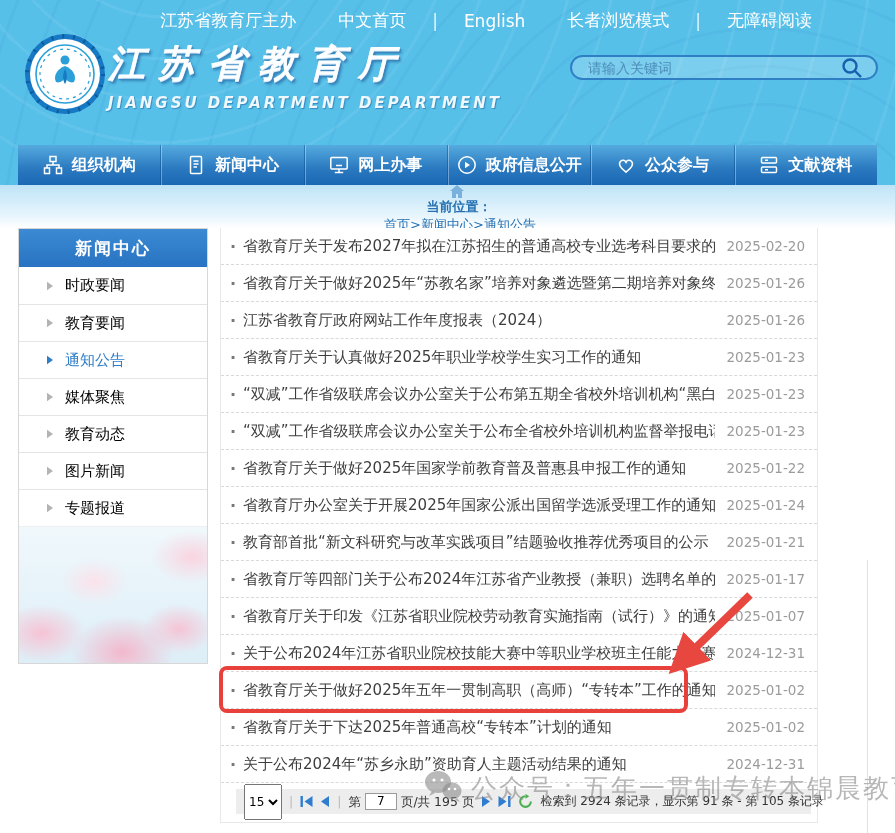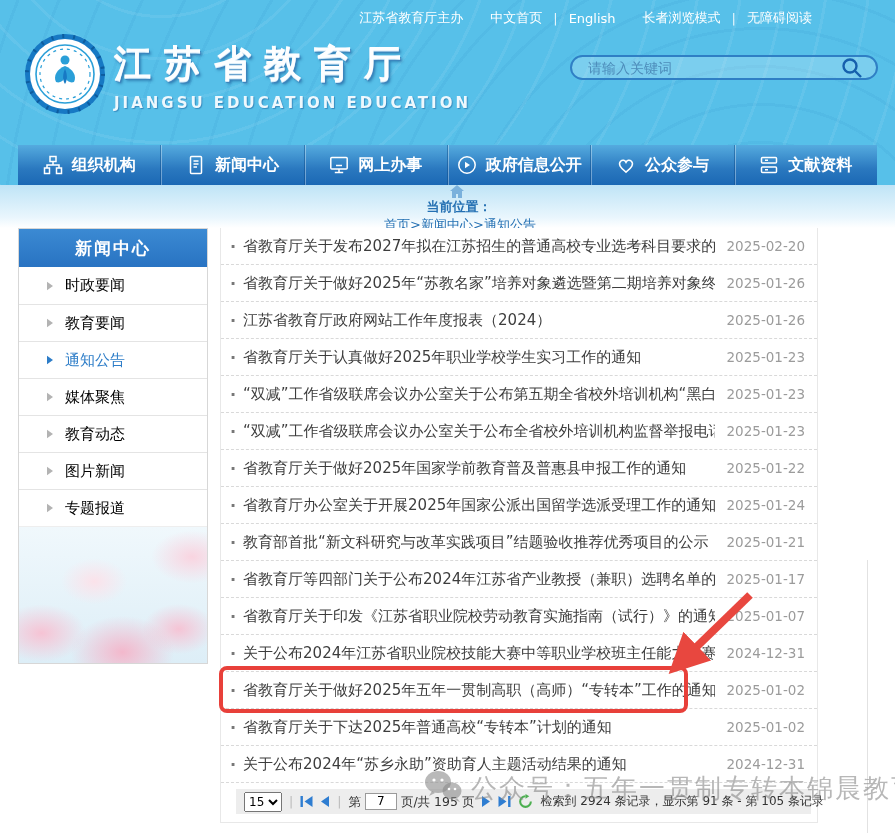--- a/index.html
+++ b/index.html
@@ -10,29 +10,29 @@
   }
   
   .header {
     position:absolute; left:0; top:0; width:895px; height:185px;
     background-color:#57c0e9;
     background-image:
       repeating-radial-gradient(circle at 18% -60%, rgba(255,255,255,.07) 0 3px, transparent 3px 42px),
       repeating-radial-gradient(circle at 85% 160%, rgba(20,110,180,.07) 0 3px, transparent 3px 38px);
   }
   .topbar {
-    position:absolute; top:9px; right:83px; display:flex; align-items:center; gap:11px;
-    color:#fff; font-size:13px; white-space:nowrap;
+    position:absolute; top:9px; right:83px; display:flex; align-items:center; gap:26px;
+    color:#fff; font-size:17px; white-space:nowrap;
   }
   .tlink { color:#fff; text-decoration:none; cursor:pointer; }
   .tlink.sep { cursor:default; opacity:.85; }
   .tlink.gap { margin-left:16px; }
   .logo-wrap { position:absolute; left:24px; top:33px; display:flex; align-items:flex-start; cursor:pointer; }
   .emblem { width:82px; height:82px; flex:0 0 auto; }
-  .title-block { margin-left:8px; padding-top:6px; }
+  .title-block { margin-left:2px; padding-top:6px;font-style:italic; }
   .site-title {
     font-size:37px; font-weight:bold; color:#fdfeff; letter-spacing:13px; white-space:nowrap;
     text-shadow:0 1px 0 #cfe8f7, 1px 2px 0 #3e84bd, 2px 3px 3px rgba(18,80,140,.6);
   }
   .site-sub {
     margin-top:5px; font-size:15px; font-weight:bold; color:#eef8fd; letter-spacing:3px;
     text-shadow:1px 1px 1px rgba(30,95,155,.55); white-space:nowrap;
   }
   .search {
     position:absolute; left:570px; top:55px; width:308px; height:25px;
@@ -106,21 +106,21 @@
     flex:1; font-size:15px; color:#3d3d3d; text-decoration:none; cursor:pointer;
     white-space:nowrap; overflow:hidden;
   }
   .row .ndate { font-size:13.5px; color:#9b9b9b; margin-left:12px; white-space:nowrap; }
   
   .pager {
     height:25px; margin:6px 6px 8px 15px; background:#ededed;
     display:flex; align-items:center; gap:7px; padding:0 8px; font-size:12.5px; color:#333;
     white-space:nowrap;
   }
-  .pager select { font-size:12px; height:20px; font-family:inherit; }
+  .pager select { font-size:12px; height:36px; font-family:inherit; }
   .pgbtn { display:flex; align-items:center; cursor:pointer; }
   .psep { color:#bbb; }
   .pnum input {
     width:32px; height:17px; font-size:12px; text-align:center; border:1px solid #9a9a9a;
     font-family:inherit; background:#fff;
   }
   .refresh { cursor:pointer; display:flex; align-items:center; }
   .pstatus { font-size:12px; color:#333; }
   
   .highlight-box {
@@ -159,21 +159,21 @@
       <circle cx="41" cy="41" r="35" fill="#ffffff"></circle>
       <circle cx="41" cy="41" r="29" fill="none" stroke="#2a9fd8" stroke-width="1.6"></circle>
       <circle cx="41" cy="41" r="25" fill="none" stroke="#2a9fd8" stroke-width="1.2" stroke-dasharray="3 4"></circle>
       <circle cx="41" cy="27" r="4.5" fill="#2a9fd8"></circle>
       <path d="M41 33c-8 3-12 10-9 16 6 2 12-4 9-16z" fill="#2a9fd8"></path>
       <path d="M41 33c8 3 12 10 9 16-6 2-12-4-9-16z" fill="#2a9fd8"></path>
       <path d="M41 36c-2.5 5-2.5 11 0 15 2.5-4 2.5-10 0-15z" fill="#1779c4"></path>
     </svg>
     <div class="title-block">
       <div class="site-title">江苏省教育厅</div>
-      <div class="site-sub">JIANGSU EDUCATION EDUCATION</div>
+      <div class="site-sub">JIANGSU DEPARTMENT DEPARTMENT</div>
     </div>
   </div>
 
   <div class="search">
     <input type="text" placeholder="请输入关键词" style="">
     <span class="search-btn">
       <svg width="24" height="24" viewBox="0 0 24 24" fill="none" stroke="#1660ad" stroke-width="2.4">
         <circle cx="10" cy="10" r="6.5"></circle>
         <line x1="15" y1="15" x2="21" y2="21"></line>
       </svg>

